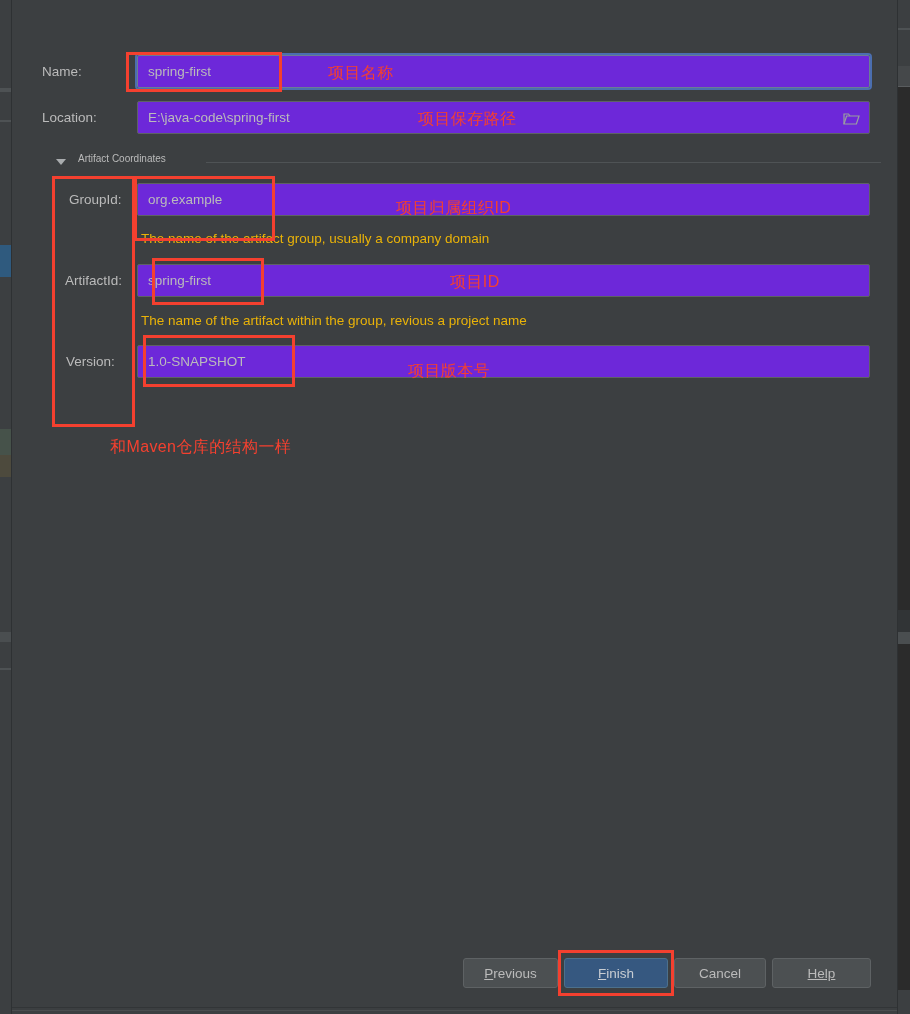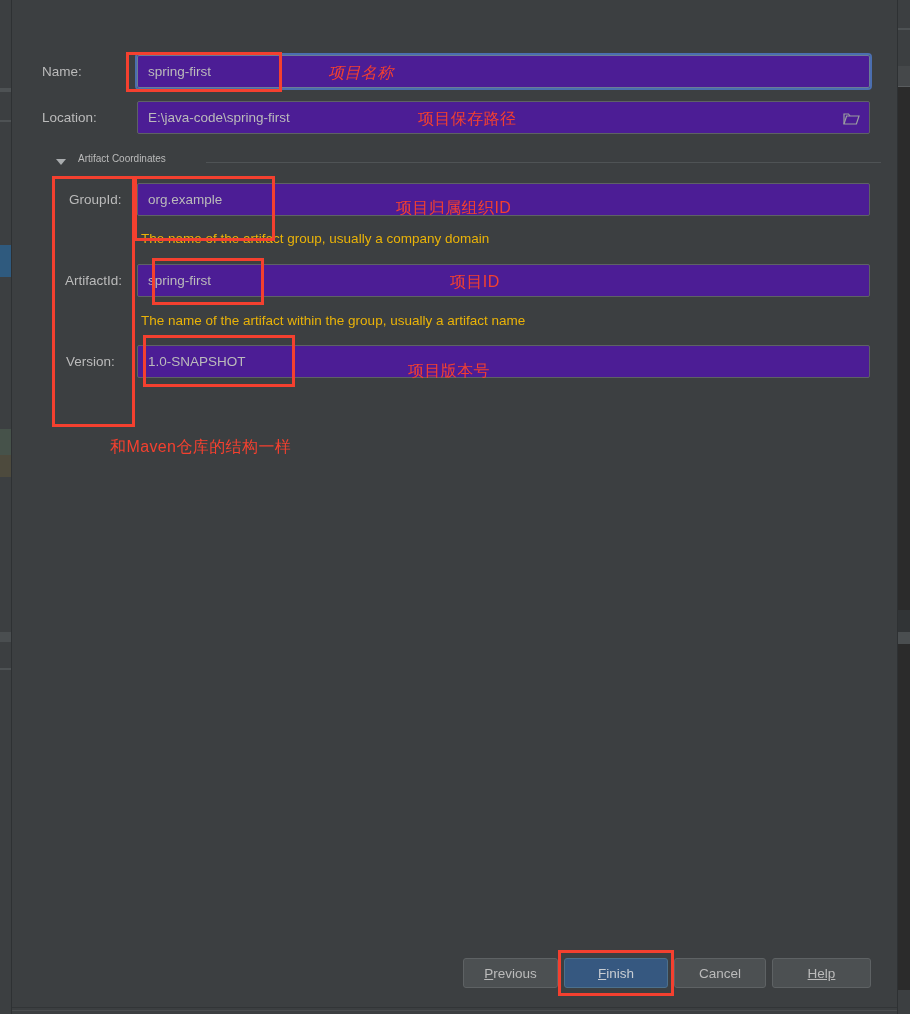--- a/index.html
+++ b/index.html
@@ -50,21 +50,21 @@
 
   
   .form{position:absolute;left:0;top:32px;width:885px;}
 
   .row{position:absolute;}
   .lbl{
     position:absolute;font-size:13.5px;color:#bbbbbb;white-space:nowrap;
   }
   .field{
     position:absolute;
-    background:#4c1d95;border:1px solid #5e6264;border-radius:2px;
+    background:#6d28d9;border:1px solid #5e6264;border-radius:2px;
     box-sizing:border-box;
     display:flex;align-items:center;
   }
   .field .val{
     font-size:13.5px;color:#bbbbbb;padding-left:10px;white-space:nowrap;
   }
   .field.focused{border-color:#6a7d94;outline:2px solid #4b6eaf;outline-offset:0px;}
   .folder-ico{
     position:absolute;right:9px;top:50%;transform:translateY(-50%);
     width:17px;height:13px;
@@ -179,36 +179,36 @@
           <span class="val">org.example</span>
         </div>
         <div class="helper" style="left:129px;top:199px;">The name of the artifact group, usually a company domain</div>
       </div>
 
       <div class="row">
         <div class="lbl" style="left:53px;top:241px;">ArtifactId:</div>
         <div class="field" style="left:125px;top:232px;width:733px;height:33px;">
           <span class="val">spring-first</span>
         </div>
-        <div class="helper" style="left:129px;top:281px;">The name of the artifact within the group, usually a artifact name</div>
+        <div class="helper" style="left:129px;top:281px;">The name of the artifact within the group, revious a project name</div>
       </div>
 
       <div class="row">
         <div class="lbl" style="left:54px;top:322px;">Version:</div>
         <div class="field" style="left:125px;top:313px;width:733px;height:33px;">
           <span class="val">1.0-SNAPSHOT</span>
         </div>
       </div>
 
     </div>
 
     <div>
 
       <div class="ann-box" style="left:114px;top:52px;width:156px;height:40px;"></div>
-      <div class="ann-text big" style="left:316px;top:63px;font-style:italic;">项目名称</div>
+      <div class="ann-text big" style="left:316px;top:63px;">项目名称</div>
 
       <div class="ann-text big" style="left:406px;top:109px;">项目保存路径</div>
 
       <div class="ann-box" style="left:40px;top:176px;width:83px;height:251px;"></div>
       <div class="ann-text big" style="left:98px;top:437px;">和Maven仓库的结构一样</div>
 
       <div class="ann-box" style="left:122px;top:176px;width:141px;height:65px;"></div>
       <div class="ann-text big" style="left:384px;top:198px;">项目归属组织ID</div>
 
       <div class="ann-box" style="left:140px;top:258px;width:112px;height:47px;"></div>

